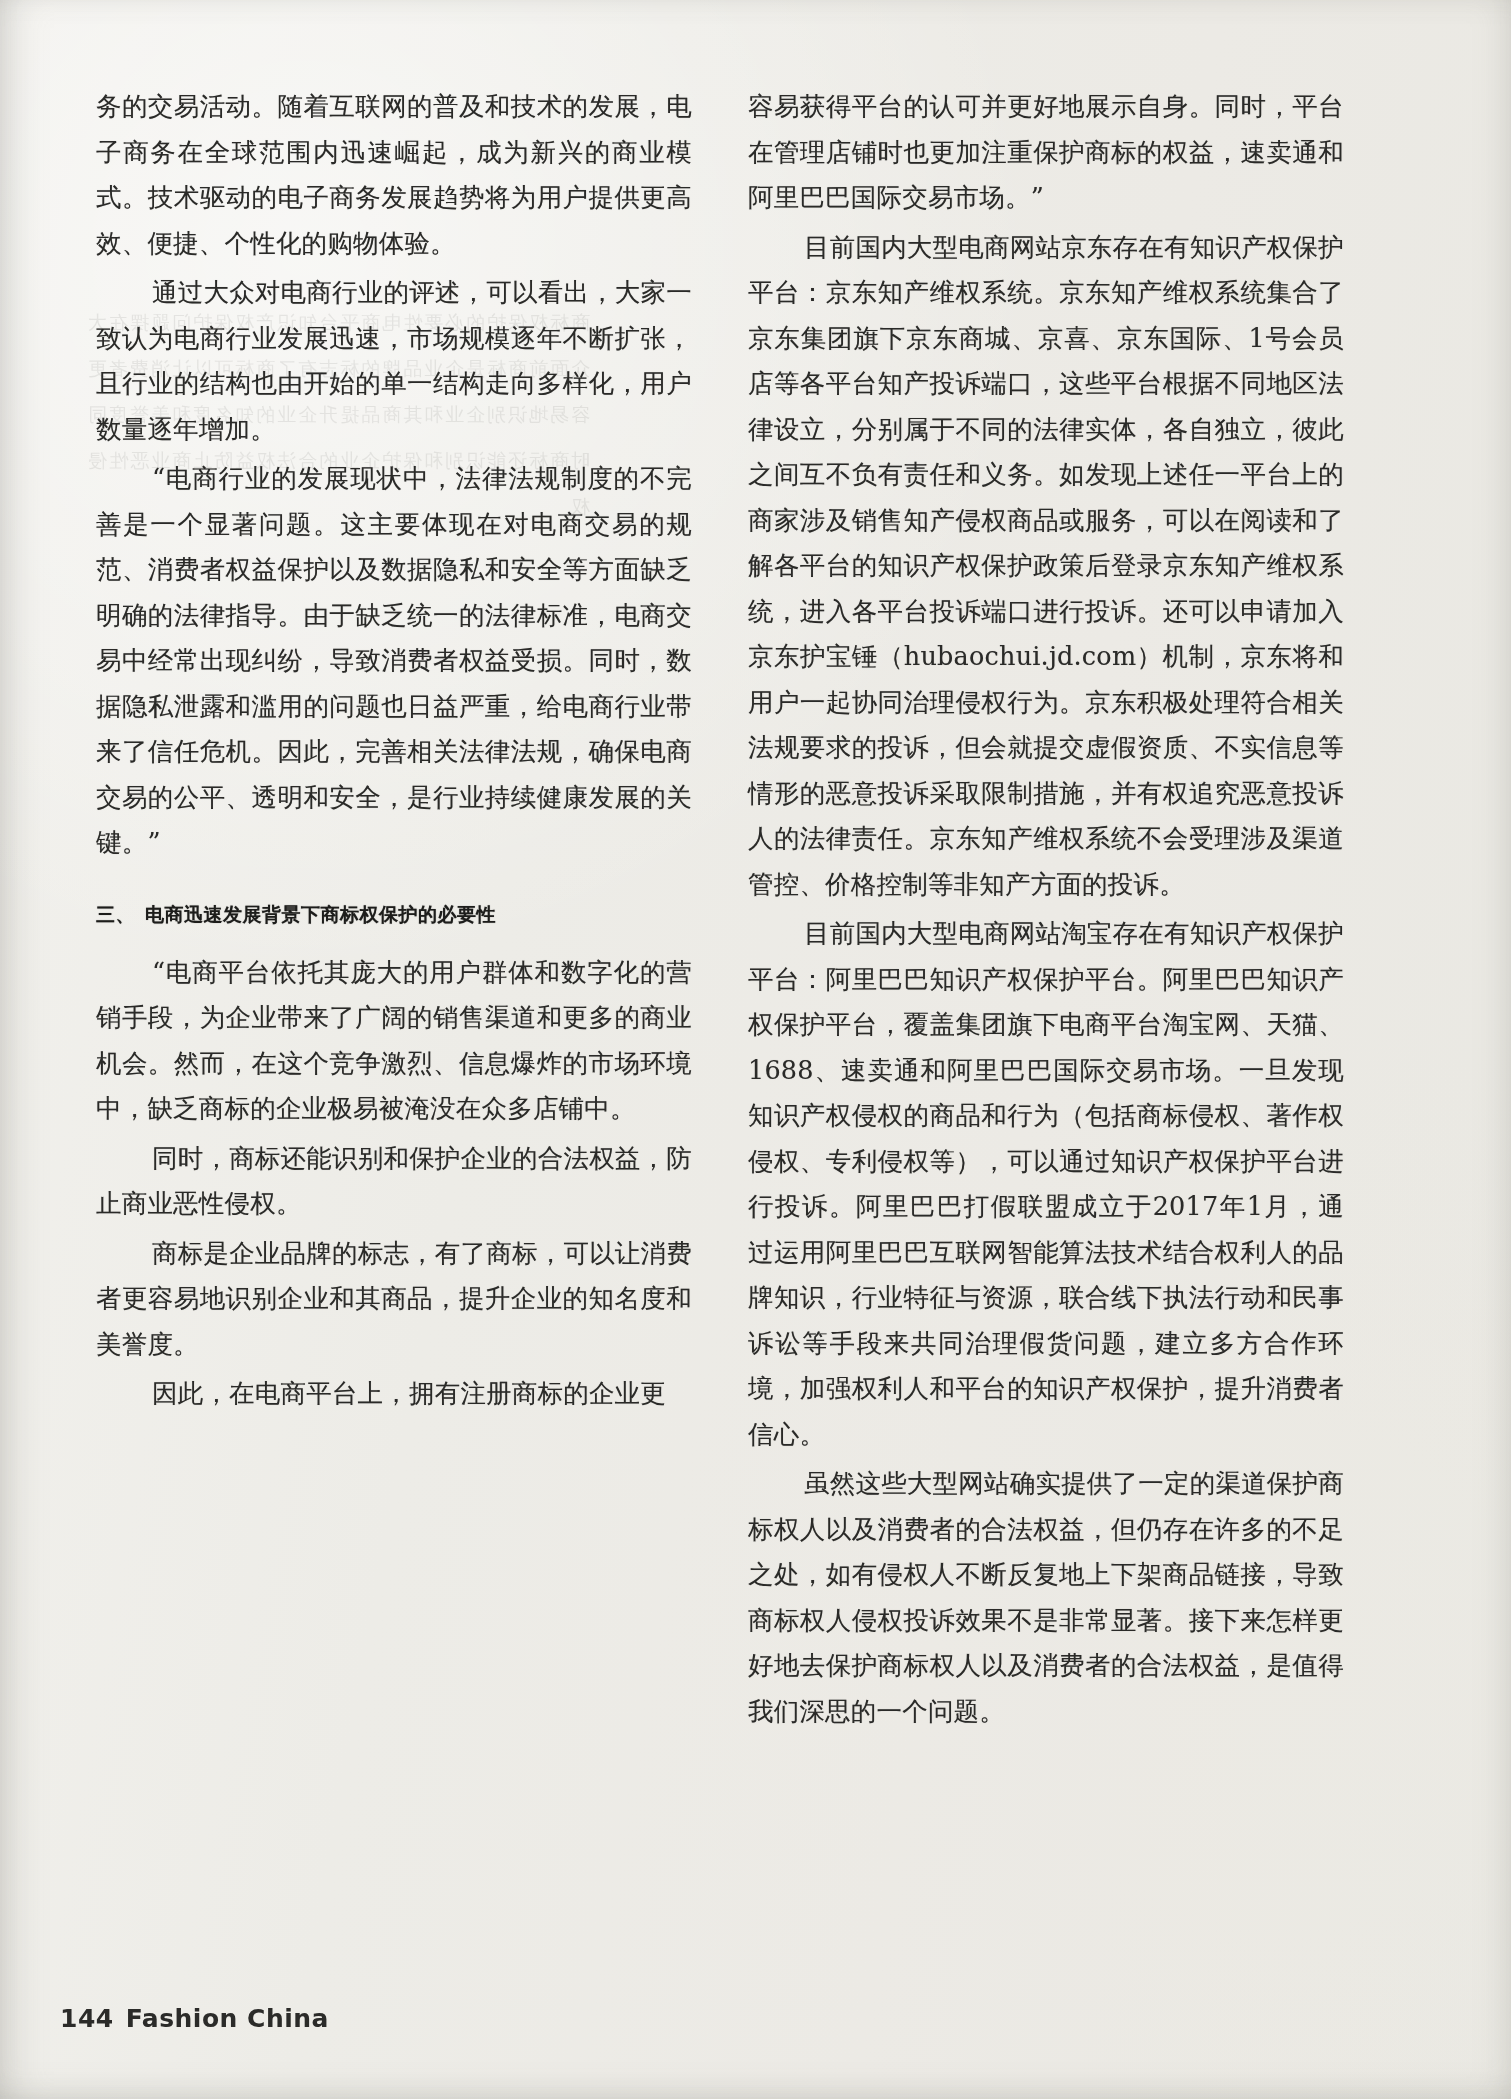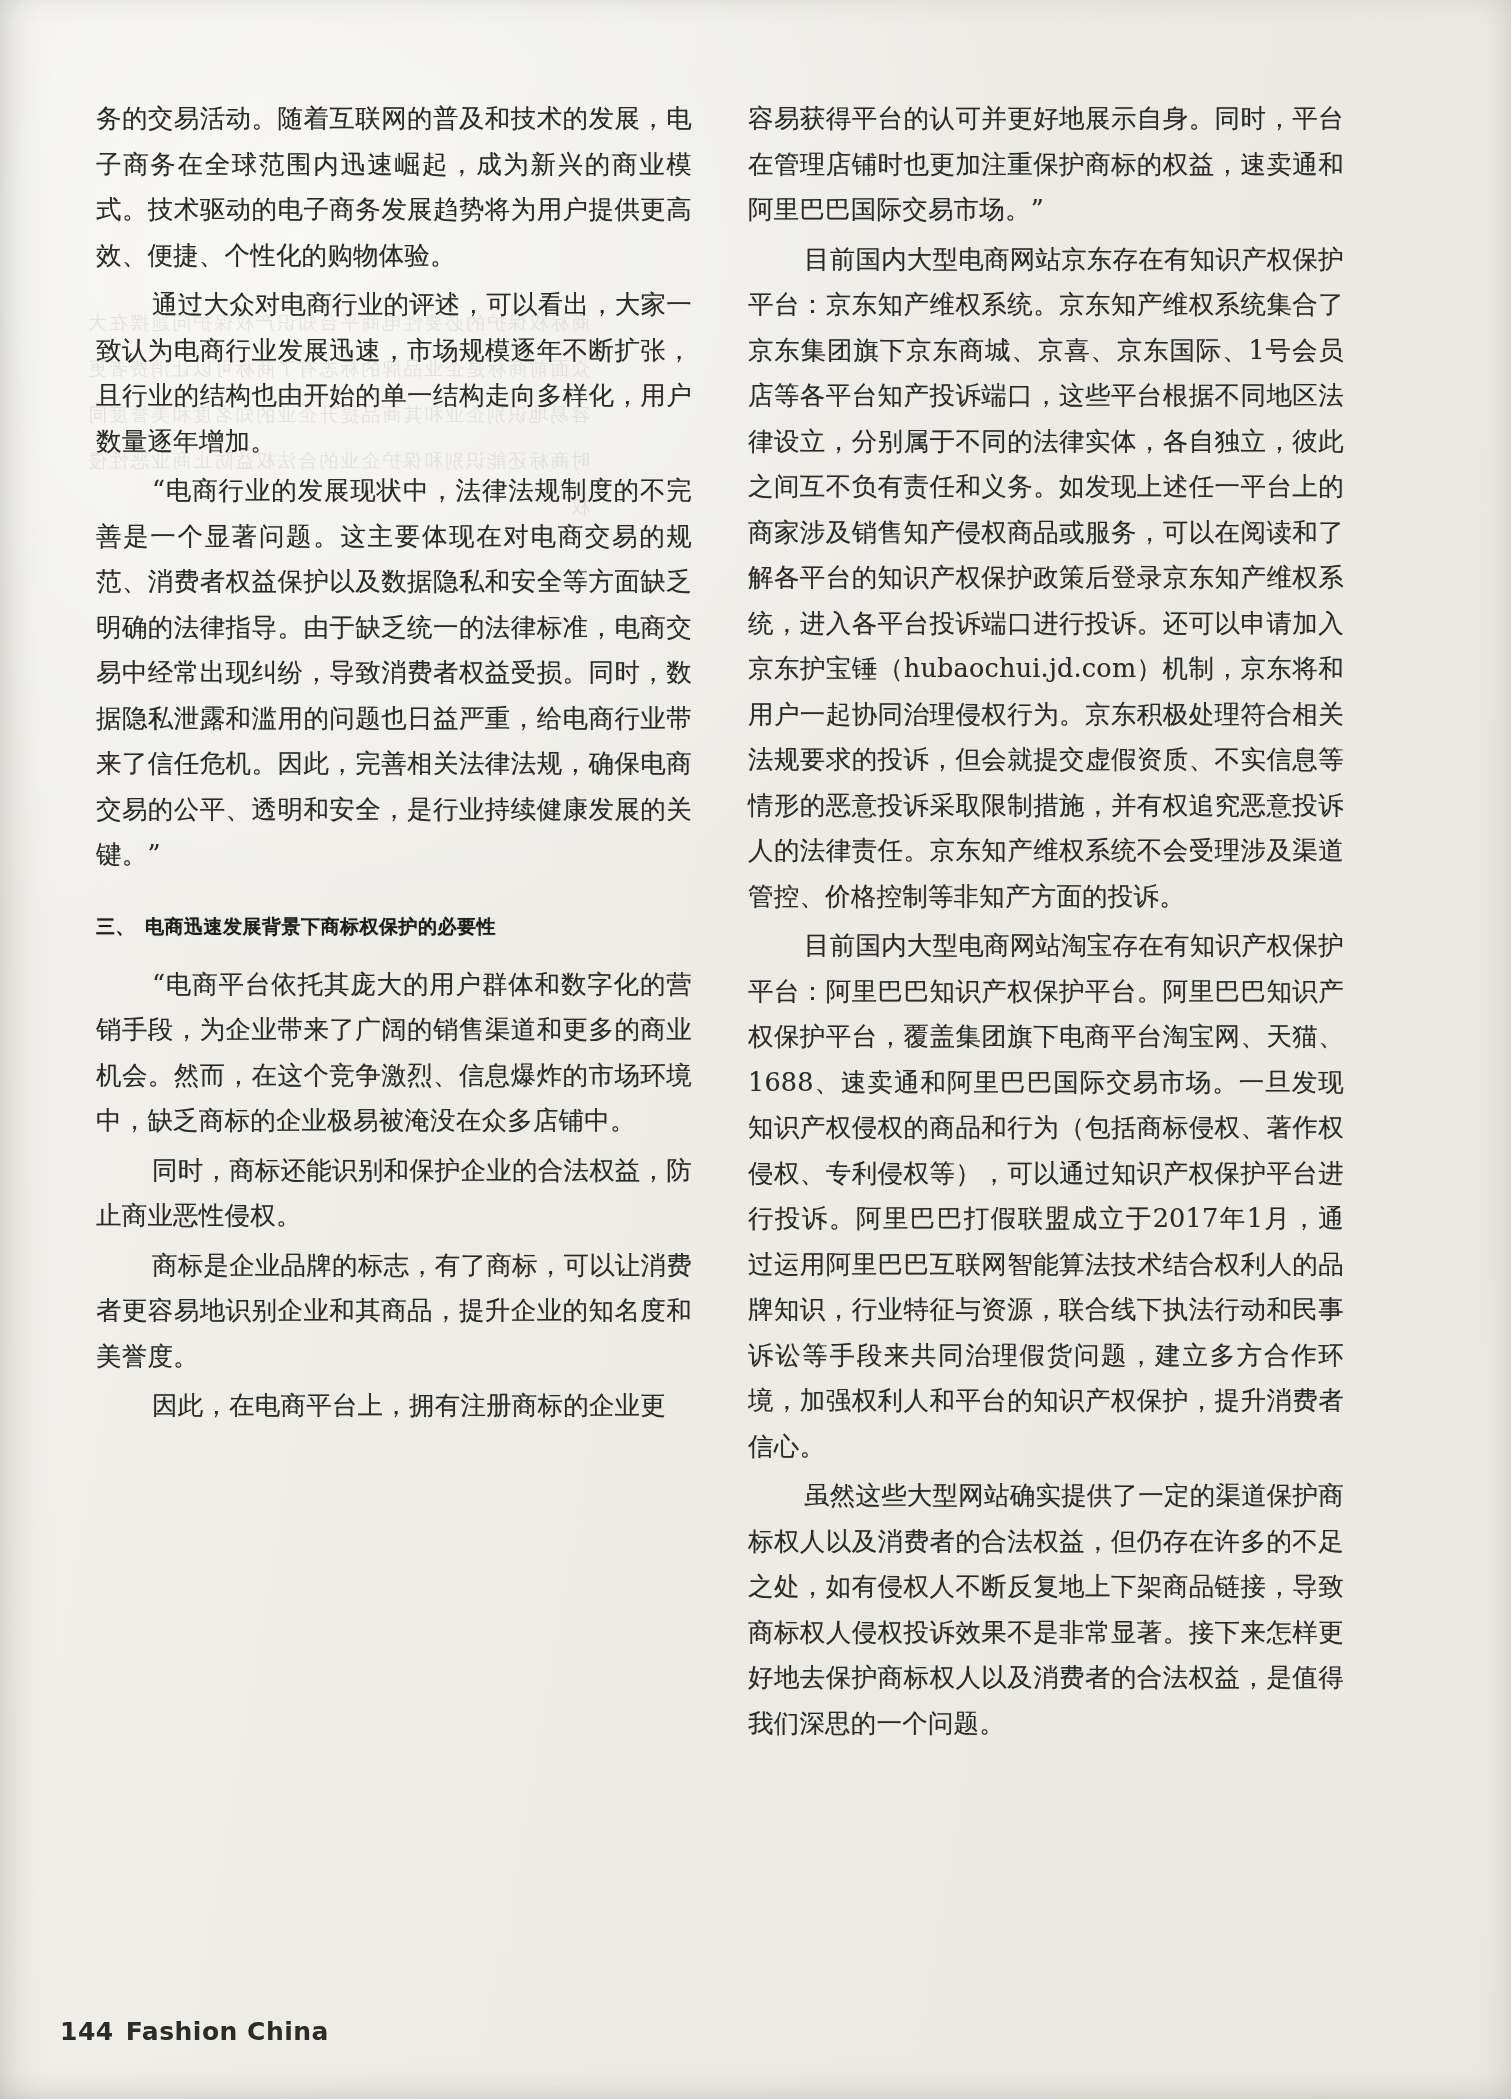--- a/index.html
+++ b/index.html
@@ -38,21 +38,20 @@
     transform: scaleX(-1);
     filter: blur(0.6px);
     pointer-events: none;
     overflow: hidden;
   }
   .page {
     position: absolute;
     inset: 0;
     padding: 84px 96px 0 96px;
     box-sizing: border-box;
-    margin-top: 12px;
   }
   .columns {
     display: flex;
     gap: 56px;
     height: 1340px;
   }
   .col {
     width: 596px;
     flex: 0 0 596px;
   }
@@ -79,21 +78,21 @@
     letter-spacing: 0.5px;
     font-family: "DejaVu Sans", "Liberation Sans", sans-serif;
     text-shadow: 0 0 0.9px rgba(20,20,20,0.5);
   }
   h2.section .num {
     margin-right: 10px;
   }
   .footer {
     position: absolute;
     left: 60px;
-    bottom: 53px;
+    bottom: 66px;
     font-size: 25px;
     font-weight: bold;
     color: #2b2b29;
     font-family: "DejaVu Sans", "Liberation Sans", sans-serif;
     letter-spacing: 0.5px;
   }
   .footer .pnum { margin-right: 12px; }
   .edge-shadow {
     position: absolute;
     inset: 0;

